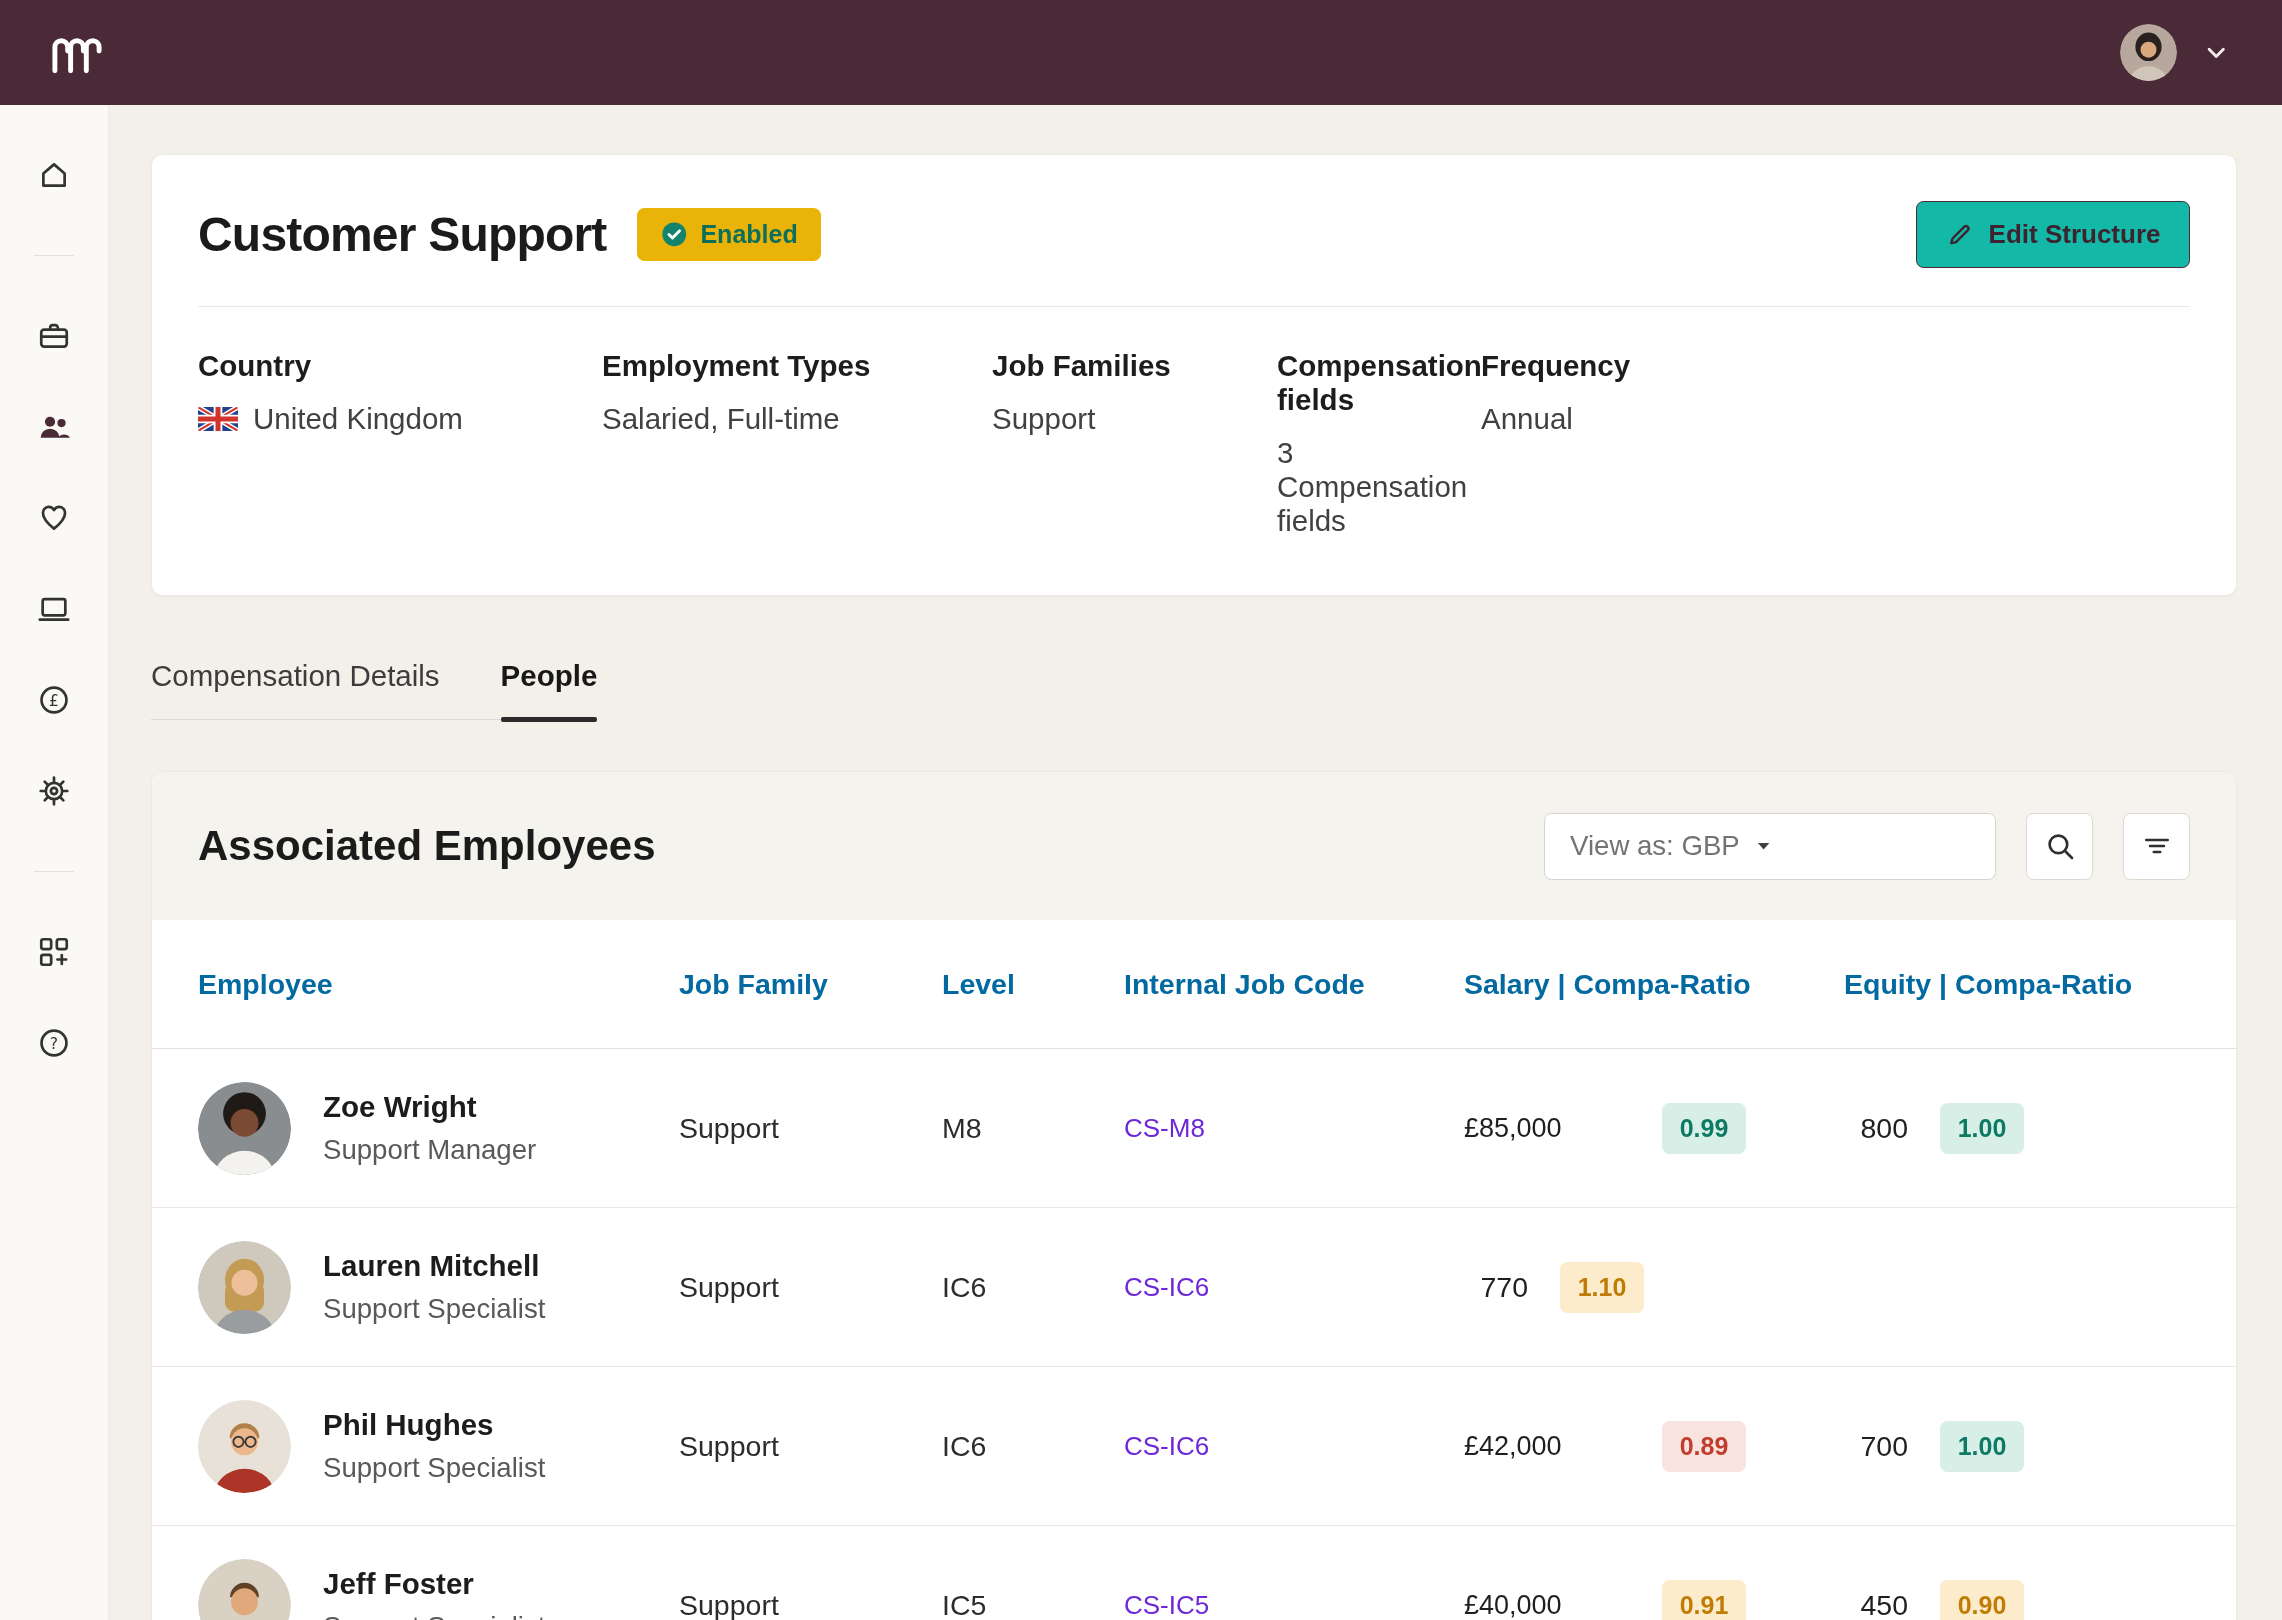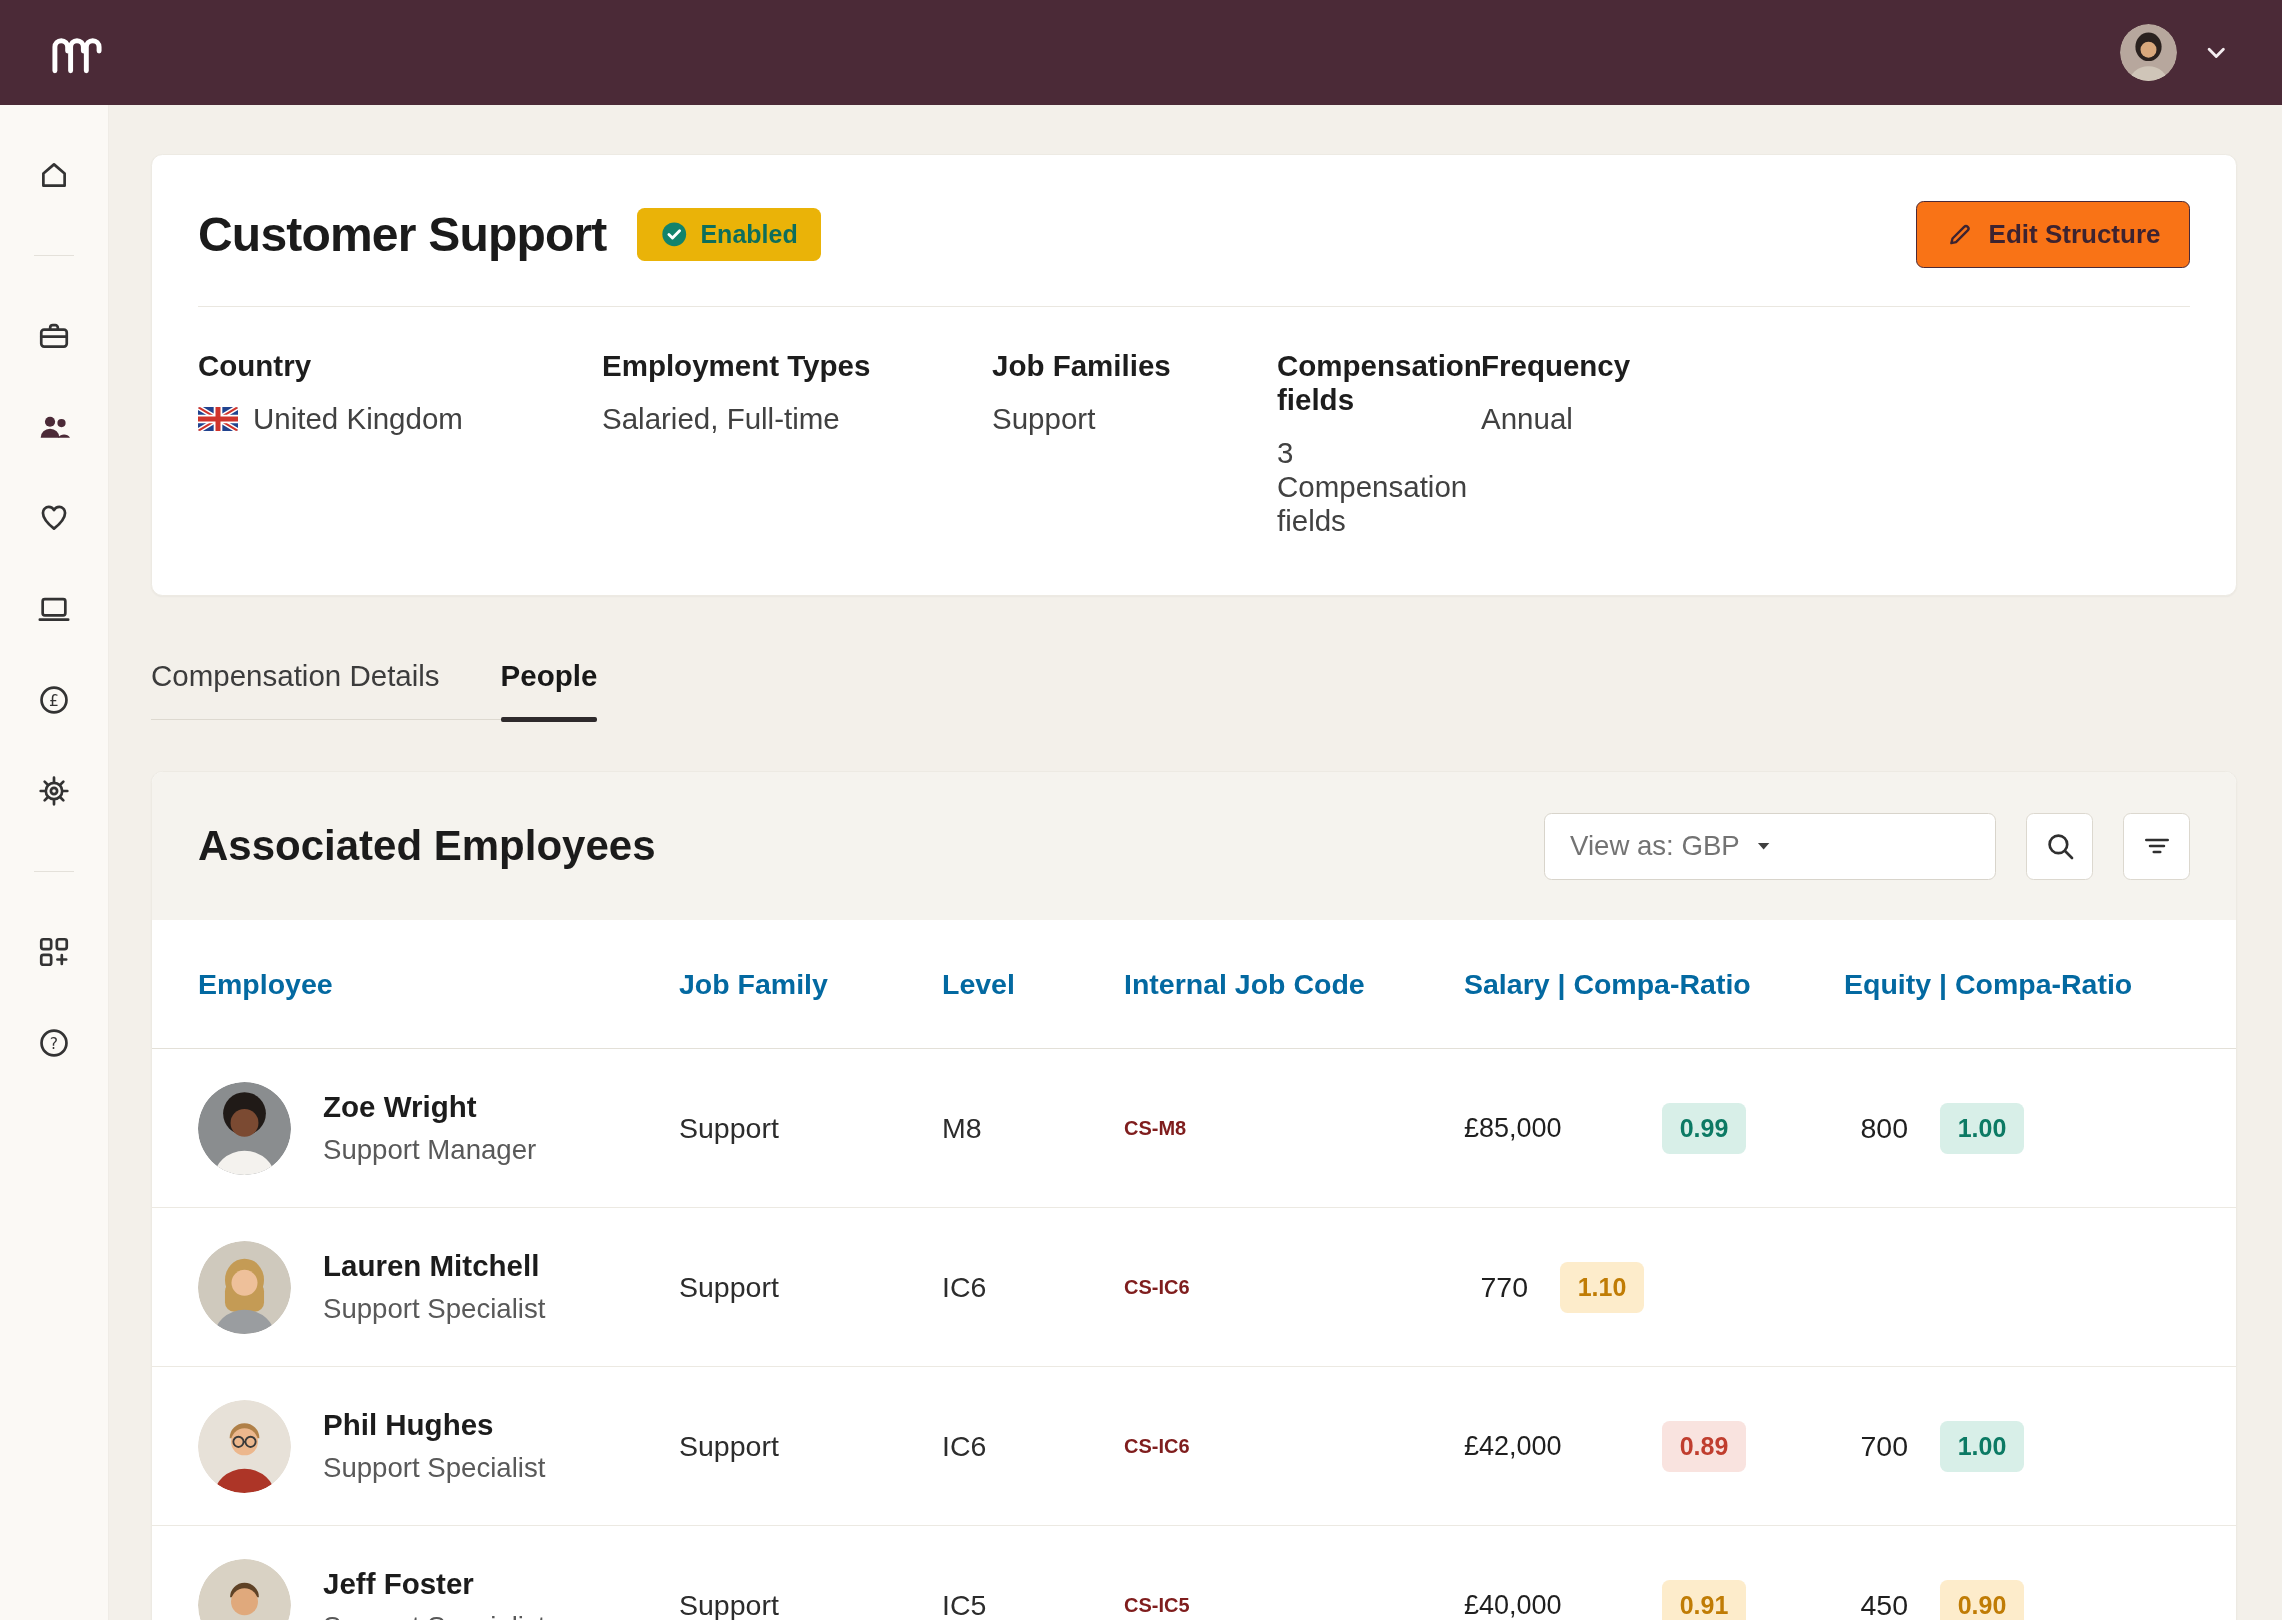--- a/index.html
+++ b/index.html
@@ -38,21 +38,21 @@
   .header-card { padding: 0 46px; }
   .title-row { display: flex; align-items: center; gap: 30px; padding: 46px 0 38px; }
   .page-title { font-size: 48px; font-weight: 700; letter-spacing: -0.8px; color: #1b1b1b; }
   .badge-enabled {
     display: inline-flex; align-items: center; gap: 12.4px;
     background: #eab308; color: #0d6e5b; font-size: 25px; font-weight: 600;
     padding: 12.4px 23px; border-radius: 7.6px;
   }
   .edit-btn {
     margin-left: auto; display: inline-flex; align-items: center; gap: 14.3px;
-    background: #f97316; border: 1.9px solid #4b2a37; border-radius: 7.6px;
+    background: #14b8a6; border: 1.9px solid #4b2a37; border-radius: 7.6px;
     color: #3d2330; font-size: 26px; font-weight: 700;
     padding: 17px 28.5px; cursor: pointer; font-family: inherit;
   }
   .card-divider { border-top: 1px solid #eae7e0; }
   .meta-row { display: flex; padding: 42px 0 57px; }
   .meta-row > div:nth-child(1) { width: 404px; }
   .meta-row > div:nth-child(2) { width: 390px; }
   .meta-row > div:nth-child(3) { width: 285px; }
   .meta-row > div:nth-child(4) { width: 204px; }
   .meta-row > div:nth-child(5) { width: 442px; }
@@ -89,21 +89,21 @@
     align-items: center; padding: 0 46px;
   }
   .thead { height: 129px; border-bottom: 1px solid #e3e0d8; }
   .thead > div { font-size: 28.5px; font-weight: 700; color: #0369a1; }
   .trow { height: 159px; border-bottom: 1px solid #ece9e2; }
   .emp-cell { display: flex; align-items: center; gap: 32px; }
   .avatar { width: 93px; height: 93px; border-radius: 50%; overflow: hidden; flex-shrink: 0; }
   .emp-name { font-size: 29.5px; font-weight: 700; color: #1c1c1c; margin-bottom: 9.5px; }
   .emp-role { font-size: 27.6px; color: #595959; }
   .cell-text { font-size: 28.5px; color: #2c2c2c; }
-  .job-code { font-size: 20px; font-weight: 700; color: #7f1d1d; cursor: pointer; }
+  .job-code { font-size: 26px; font-weight: 400; color: #6d28d9; cursor: pointer; }
   .pair-cell { display: flex; align-items: center; }
   .sal-val { width: 166px; font-size: 27px; color: #1f1f1f; }
   .eq-val { width: 64px; text-align: right; font-size: 28.5px; color: #1f1f1f; }
   .ratio-badge {
     margin-left: 32px; min-width: 84px; height: 51px; padding: 0 4px;
     display: inline-flex; align-items: center; justify-content: center;
     border-radius: 7.6px; font-size: 25px; font-weight: 700;
   }
   .eq-badge { margin-left: 32px; }
   .tone-teal  { background: #d8efe8; color: #0c7a64; }

